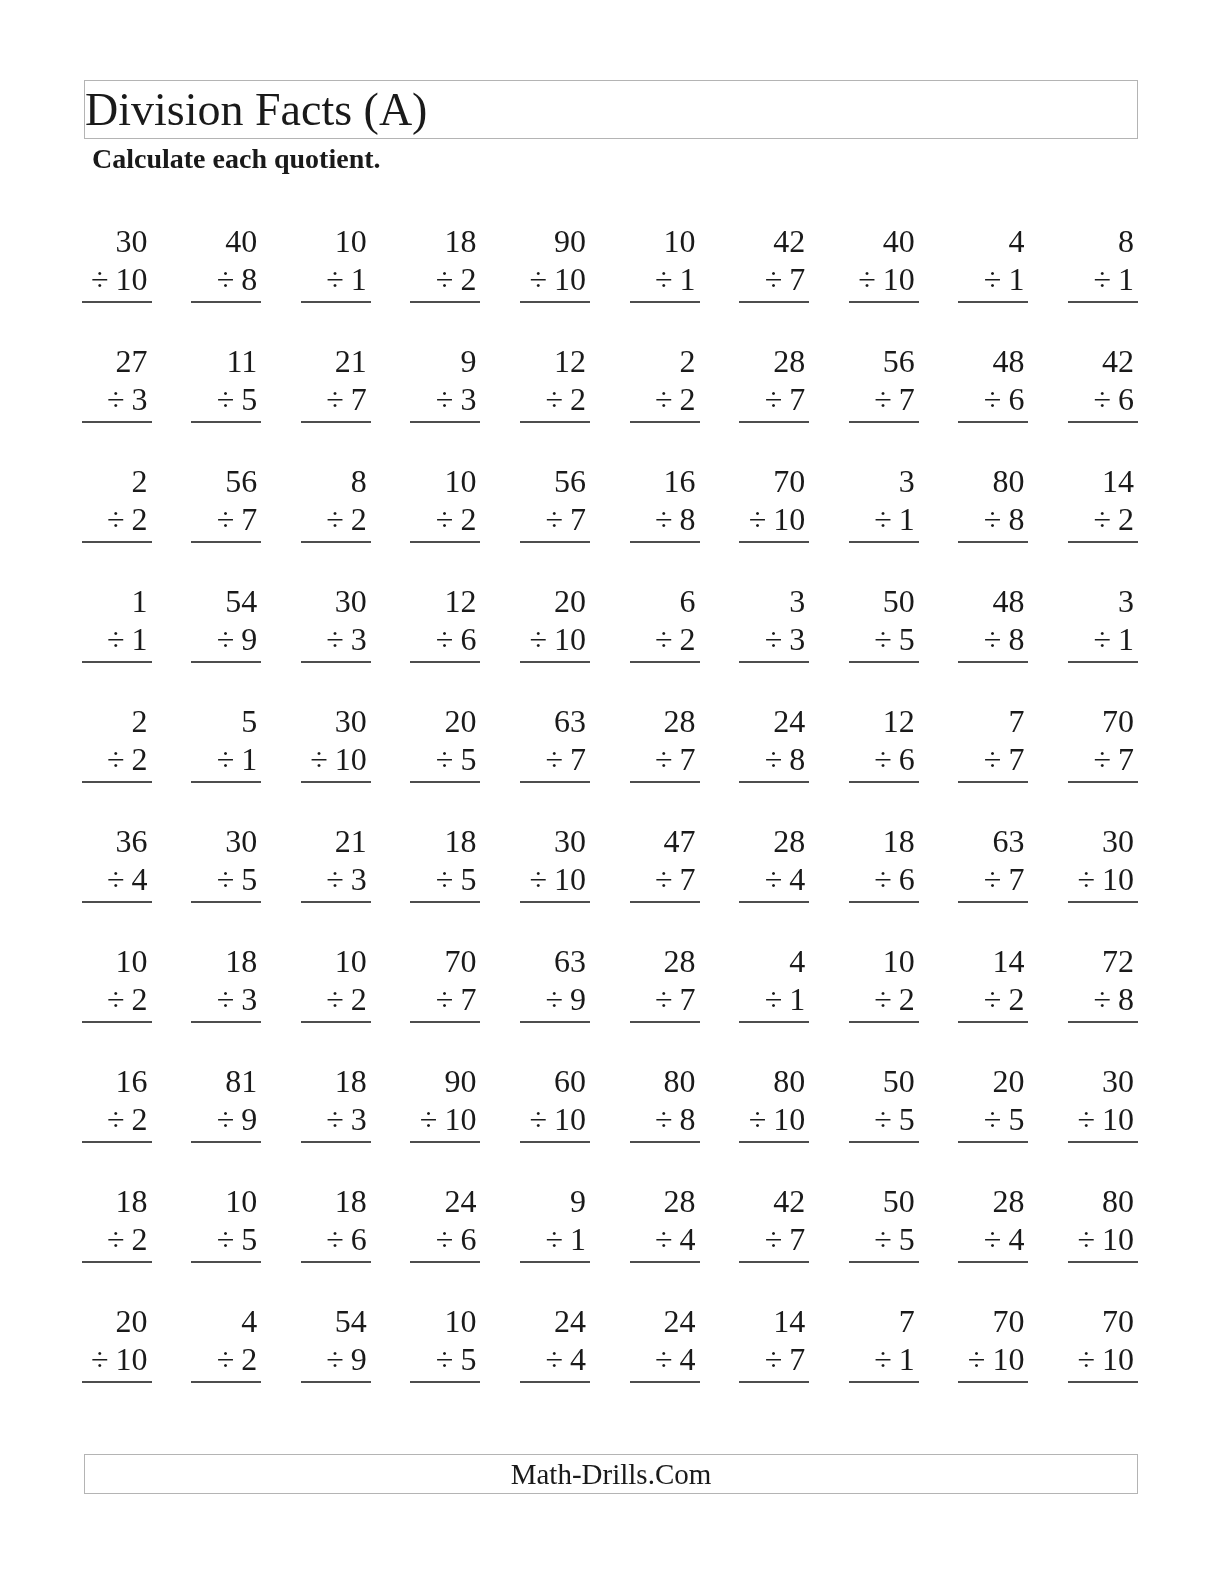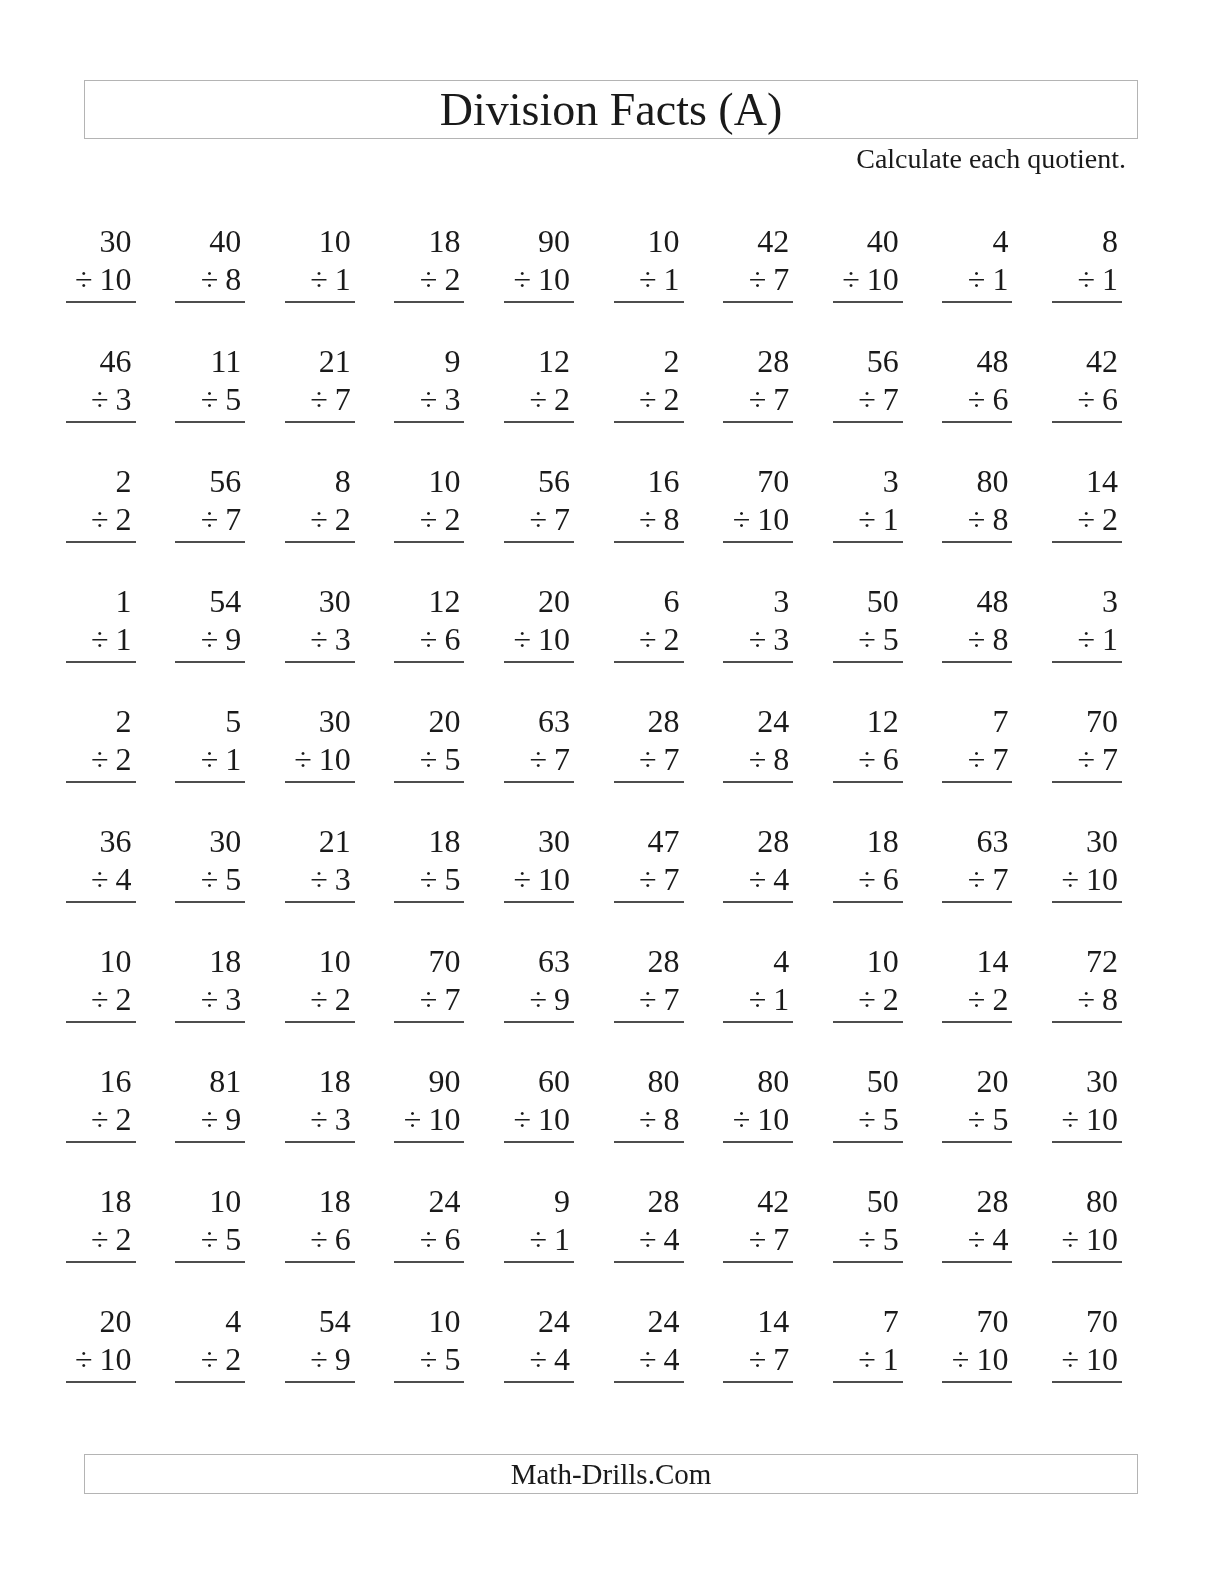--- a/index.html
+++ b/index.html
@@ -16,39 +16,40 @@
     color: #1a1a1a;
   }
   .title-box {
     position: absolute;
     left: 84px;
     top: 80px;
     width: 1054px;
     height: 59px;
     border: 1px solid #b4b4b4;
     box-sizing: border-box;
-    text-align: center;
+    text-align: left;
   }
   .title-text {
     font-size: 46px;
     line-height: 57px;
     white-space: nowrap;
   }
   .subtitle {
     position: absolute;
-    left: 72px;
+    left: 92px;
     top: 142px;
     width: 1054px;
-    text-align: right;
+    text-align: left;
     font-size: 28px;
     line-height: 34px;
+    font-weight: bold;
   }
   .problem-grid {
     position: absolute;
-    left: 26px;
+    left: 42px;
     top: 222px;
     width: 1096px;
     display: grid;
     grid-template-columns: repeat(10, 1fr);
     grid-auto-rows: 120px;
   }
   .cell {
     text-align: right;
     padding-right: 4px;
     box-sizing: border-box;
@@ -157,21 +158,21 @@
       <div class="rule"></div>
       <div class="answer-space"></div>
     </div>
     <div class="cell">
       <div class="dividend">8</div>
       <div class="divisor-line"><span class="op">÷</span><span>1</span></div>
       <div class="rule"></div>
       <div class="answer-space"></div>
     </div>
     <div class="cell">
-      <div class="dividend">46</div>
+      <div class="dividend">27</div>
       <div class="divisor-line"><span class="op">÷</span><span>3</span></div>
       <div class="rule"></div>
       <div class="answer-space"></div>
     </div>
     <div class="cell">
       <div class="dividend">11</div>
       <div class="divisor-line"><span class="op">÷</span><span>5</span></div>
       <div class="rule"></div>
       <div class="answer-space"></div>
     </div>

